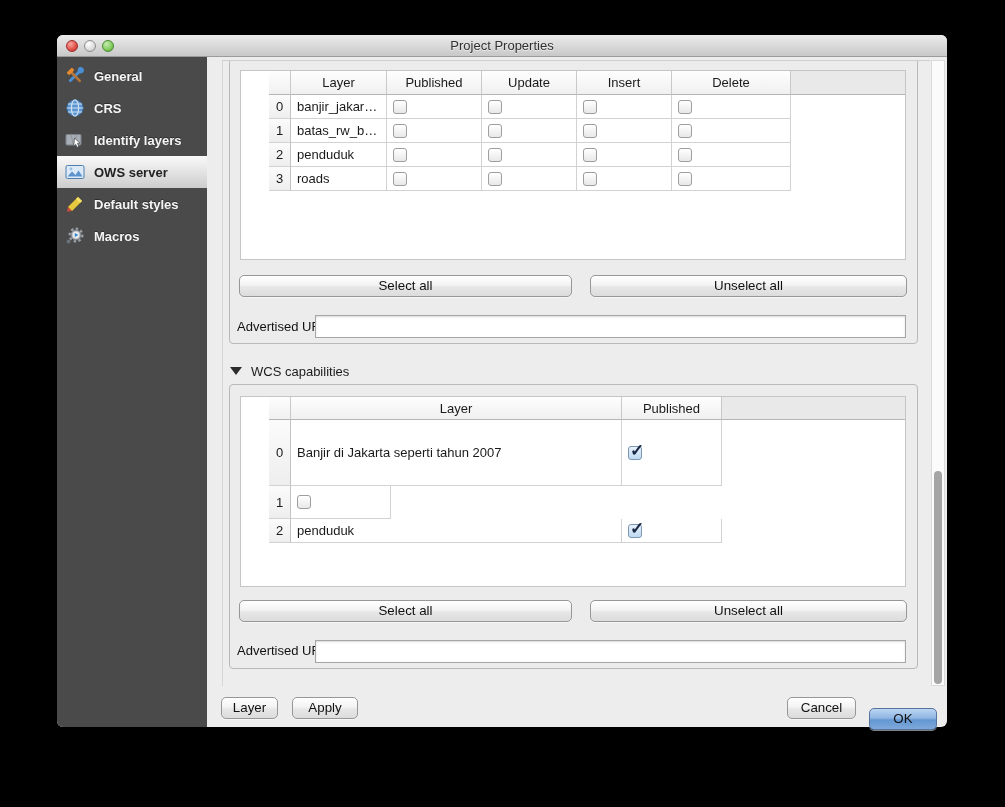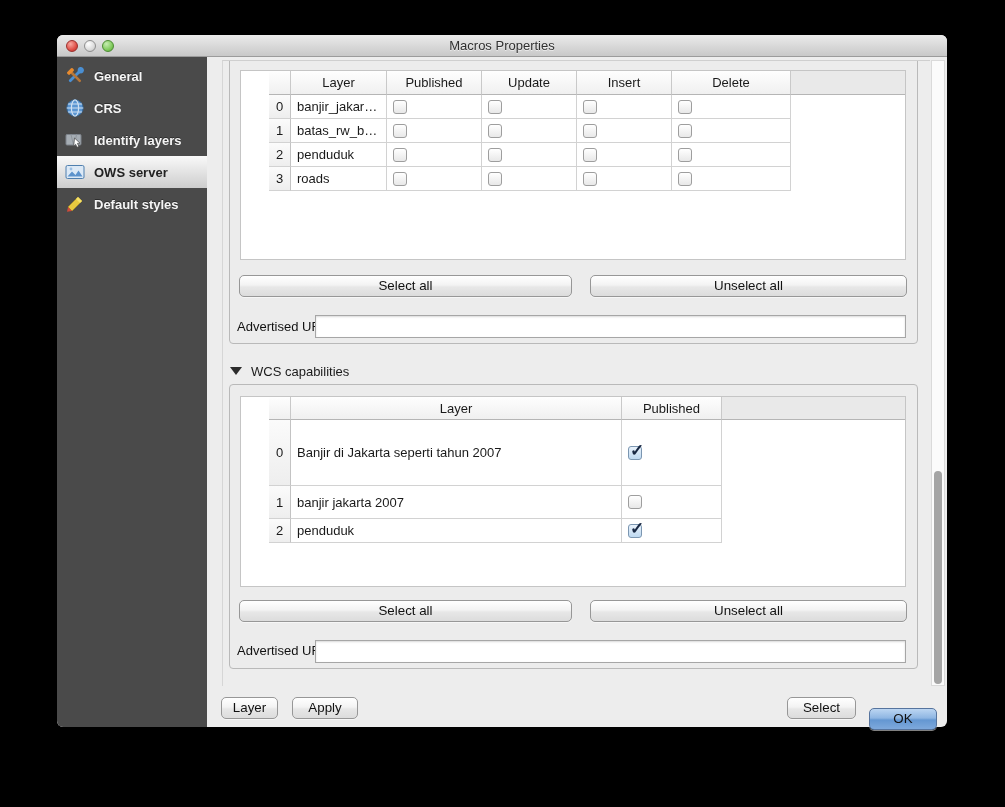--- a/index.html
+++ b/index.html
@@ -127,21 +127,21 @@
 <body>
 
 <div class="window">
 
   <div class="titlebar">
     <div class="lights">
       <span class="light close"></span>
       <span class="light min"></span>
       <span class="light zoom"></span>
     </div>
-    <div class="title">Macros Properties</div>
+    <div class="title">Project Properties</div>
   </div>
 
   <div class="sidebar">
     <div class="side-items">
       <div class="side-item">
         <svg width="20" height="20" viewBox="0 0 20 20">
           <g transform="rotate(45 10 10)">
               <rect x="8.6" y="3.5" width="2.8" height="14.5" rx="1.2" fill="#4a8fd3"></rect>
               <path d="M7 3 a3.2 3.2 0 1 1 6 0 l-1.6 1.9 h-2.8 z" fill="#4a8fd3"></path>
             </g>
@@ -177,20 +177,30 @@
         <span>OWS server</span>
       </div>
       <div class="side-item">
         <svg width="20" height="20" viewBox="0 0 20 20">
           <path d="M3 13 L13 3 L17 7 L7 17 Z" fill="#e7c93f" stroke="#a8912a" stroke-width="0.8"></path>
           <path d="M13 3 L17 7 L15 9 L11 5 Z" fill="#f4e06a"></path>
           <path d="M3 13 L7 17 L2 17.8 Z" fill="#cf4a3a"></path>
         </svg>
         <span>Default styles</span>
       </div>
+      <div class="side-item">
+        <svg width="20" height="20" viewBox="0 0 20 20">
+          <circle cx="11" cy="9" r="6.2" fill="none" stroke="#9aa0a6" stroke-width="2.6" stroke-dasharray="2.4 2.3"></circle>
+          <circle cx="11" cy="9" r="5" fill="#aeb4ba" stroke="#787e84"></circle>
+          <circle cx="11" cy="9" r="3.4" fill="#e8eaec"></circle>
+          <path d="M9.8 6.9 L13.3 9 L9.8 11.1 Z" fill="#2f86d0"></path>
+          <circle cx="3.5" cy="15.5" r="2" fill="#6b7178"></circle>
+        </svg>
+        <span>Macros</span>
+      </div>
     </div>
   </div>
 
   <div class="viewport">
 
     <div class="groupbox" style="left:6px; top:-20px; width:689px; height:303px;">
       <div class="twrap" style="left:10px; top:28px; width:666px; height:190px;" id="wfs-table">
           <div class="trow">
             <div class="th" style="width: 22px; height: 24px;"></div>
             <div class="th" style="width: 96px; height: 24px;">Layer</div>
@@ -286,21 +296,20 @@
           </div>
           <div class="trow">
             <div class="td index" style="width: 22px; height: 66px;">0</div>
             <div class="td text" style="width: 331px; height: 66px;">Banjir di Jakarta seperti tahun 2007</div>
             <div class="td check" style="width: 100px; height: 66px;">
               <span class="cb checked"></span>
             </div>
           </div>
           <div class="trow">
             <div class="td index" style="width: 22px; height: 33px;">1</div>
-            <div class="td text" style="width: 331px; height: 33px;">banjir jakarta 2007</div>
             <div class="td check" style="width: 100px; height: 33px;">
               <span class="cb"></span>
             </div>
           </div>
           <div class="trow">
             <div class="td index" style="width: 22px; height: 24px;">2</div>
             <div class="td text" style="width: 331px; height: 24px;">penduduk</div>
             <div class="td check" style="width: 100px; height: 24px;">
               <span class="cb checked"></span>
             </div>
@@ -312,16 +321,16 @@
       <input class="urlinput" style="left: 85px; top: 255px; width: 591px;" value="">
     </div>
   </div>
 
   <div class="scroll-track">
     <div class="scroll-thumb"></div>
   </div>
 
   <button class="btn footer-btn" style="left:164px; width:57px;">Layer</button>
   <button class="btn footer-btn" style="left:235px; width:66px;">Apply</button>
-  <button class="btn footer-btn" style="left:730px; width:69px;">Select</button>
+  <button class="btn footer-btn" style="left:730px; width:69px;">Cancel</button>
   <button class="btn primary footer-btn" style="left:812px; width:68px;margin-top:11px;">OK</button>
 
 </div>
 
 </body></html>

